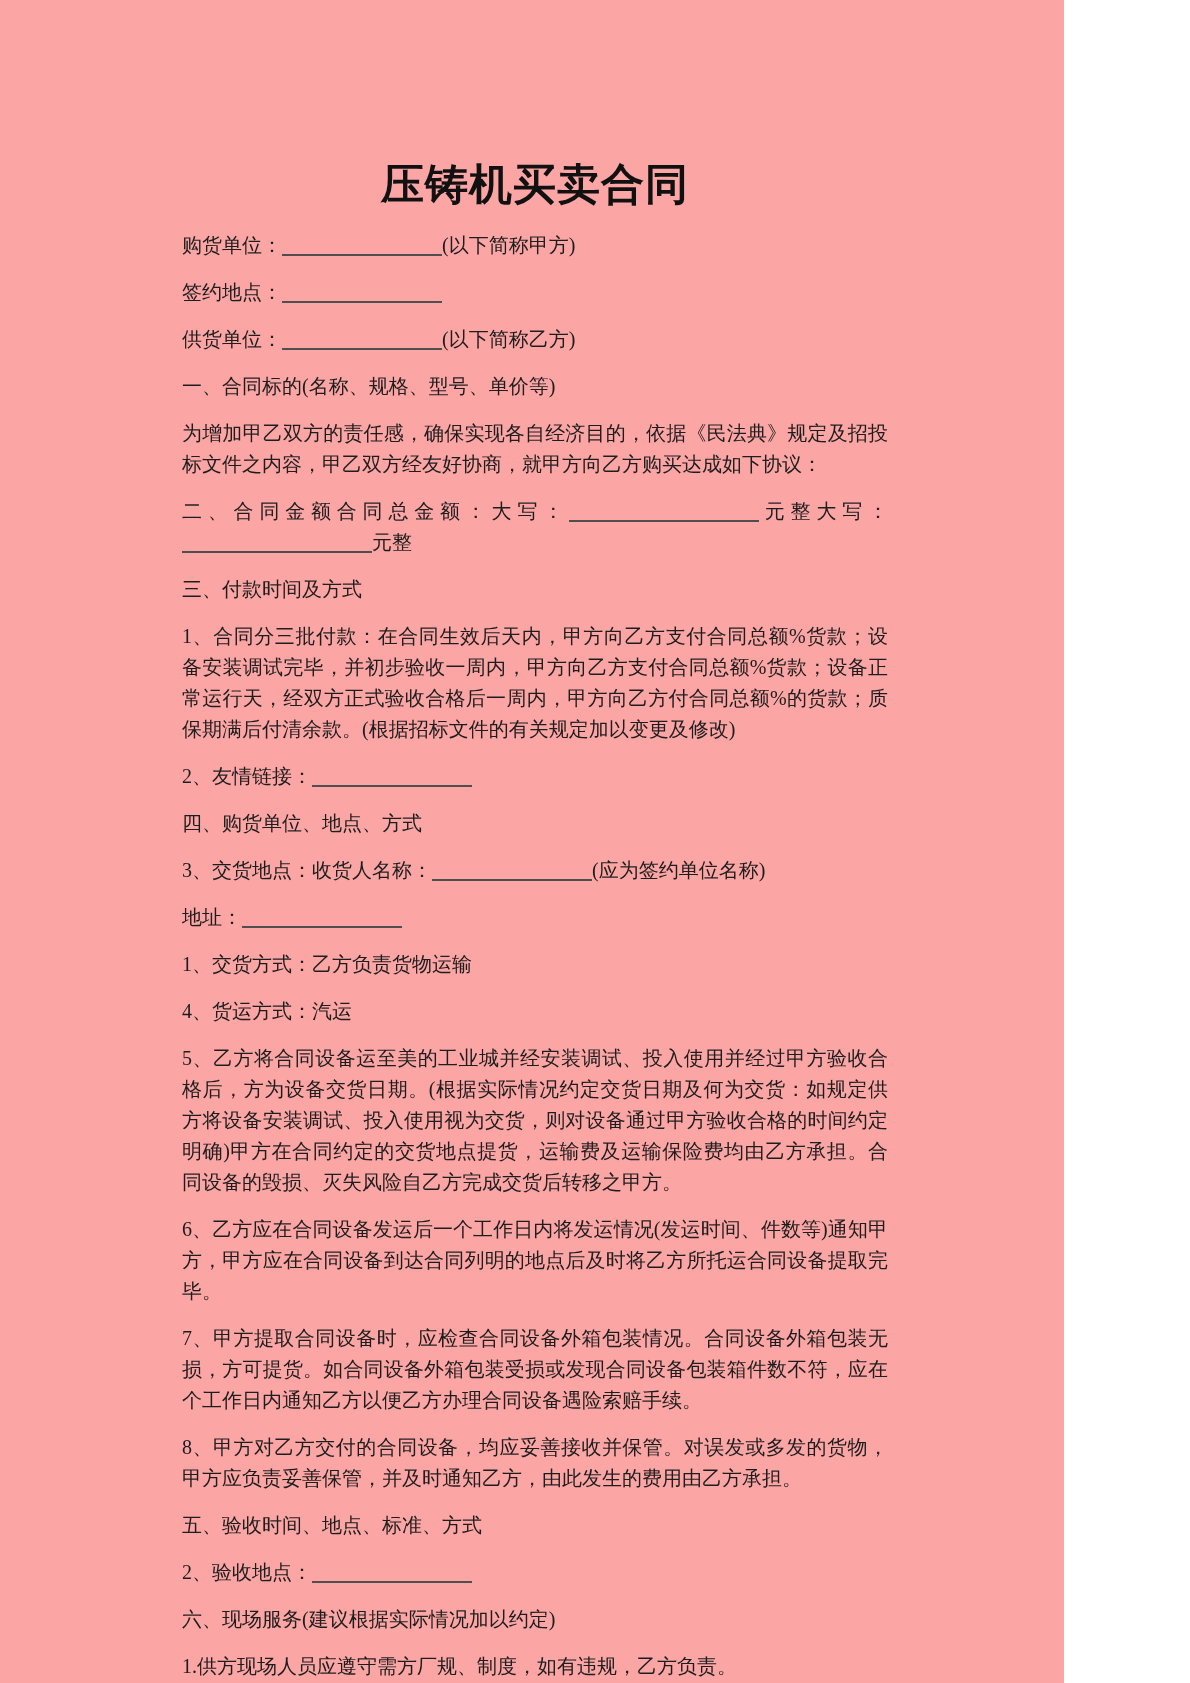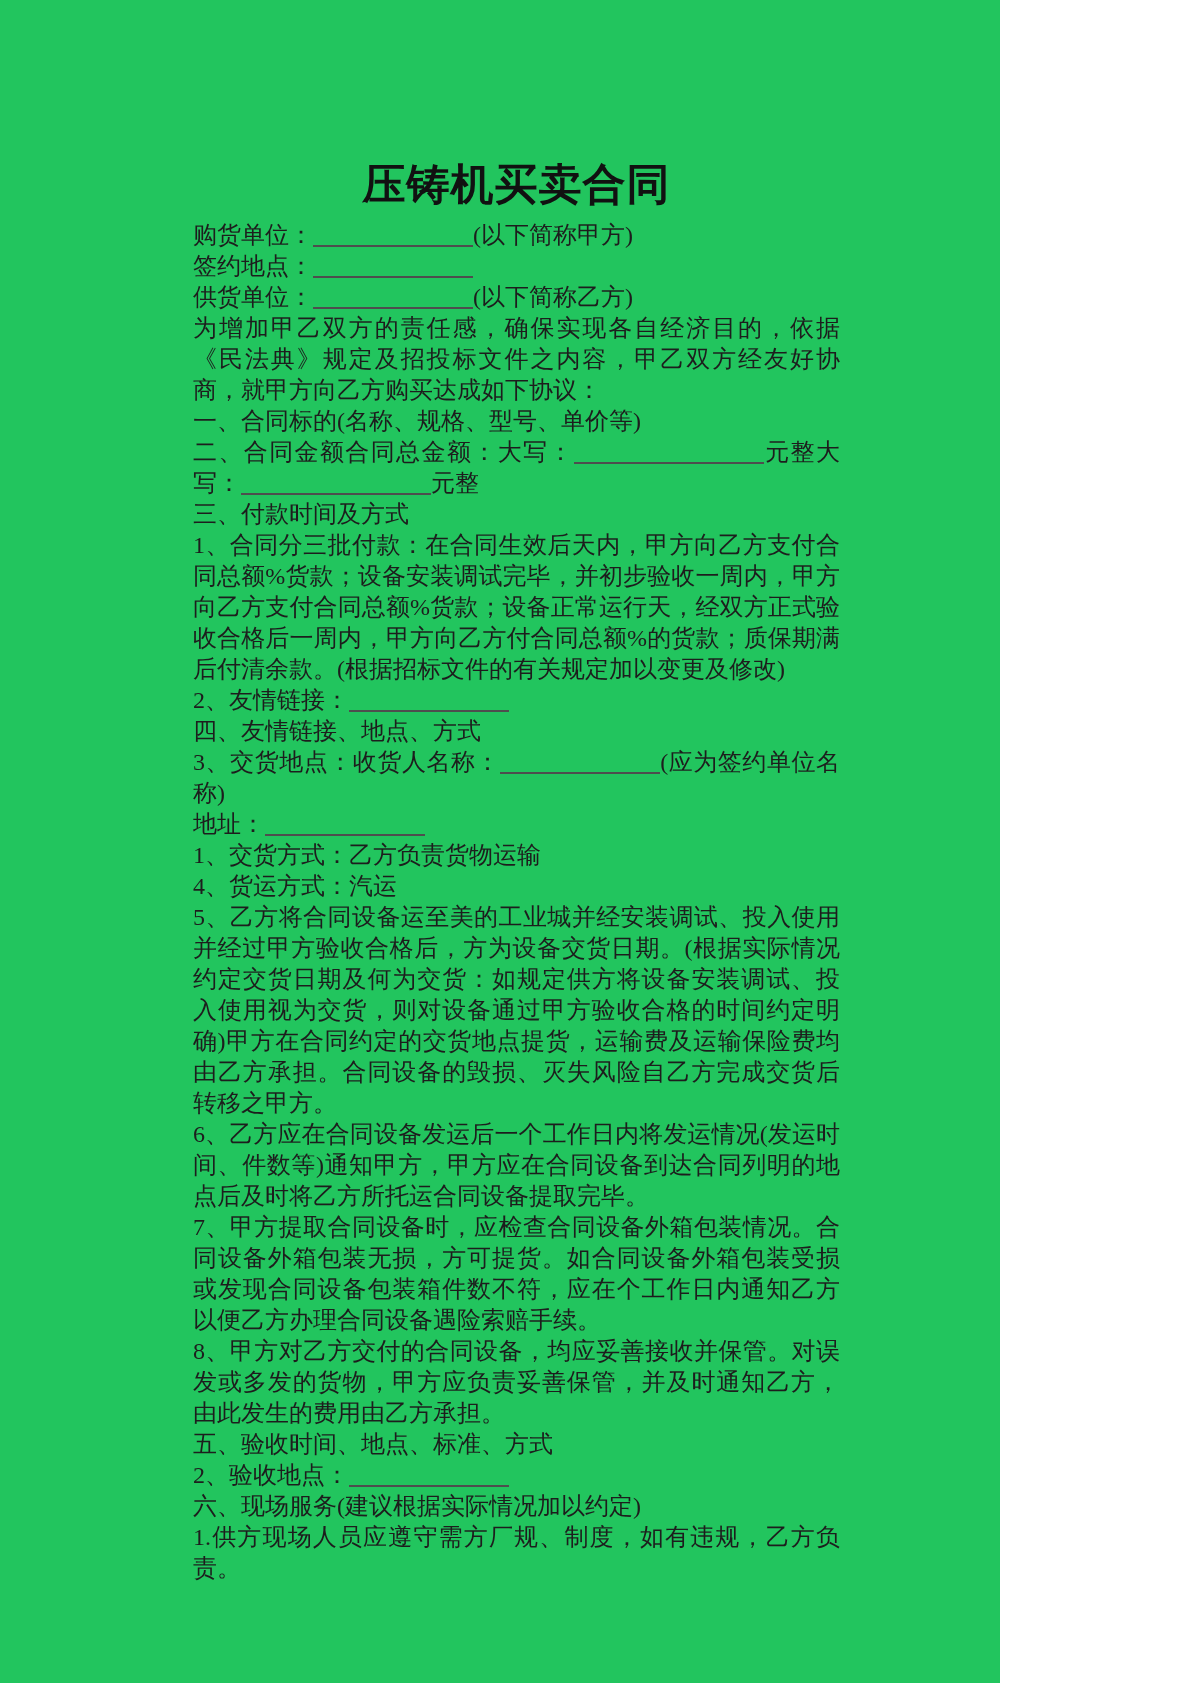--- a/index.html
+++ b/index.html
@@ -1,40 +1,39 @@
 <!DOCTYPE html>
 <html><head>
 <meta charset="utf-8">
 <style>
   html, body { margin: 0; padding: 0; background: #ffffff; }
   .page {
     position: relative;
-    width: 973px;
+    width: 1064px;
     height: 1683px;
-    background: #22c55e;
+    background: #fca5a5;
     overflow: hidden;
     font-family: "Liberation Serif", "DejaVu Serif", serif;
     color: #1d1d1d;
-    padding-left: 27px;
   }
   .content {
     padding: 156px 160px 0 166px; 
   }
   .doc-title {
     margin: 0 0 6px 0;
     font-size: 43px;
     line-height: 58px;
     font-weight: bold;
     text-align: center;
     color: #111111;
     letter-spacing: 1px;
   }
   .para {
-    margin: 0;
-    font-size: 24px;
+    margin: 16px;
+    font-size: 20px;
     line-height: 31px;
     text-align: justify;
     word-break: break-all;
   }
   .blank {
     display: inline-block;
     width: 160px;
     height: 0;
     border-bottom: 2px solid #4e4e4e;
     transform: translateY(4px);
@@ -44,27 +43,27 @@
 </head>
 <body>
 
 <div class="page">
   <div class="content">
     <h1 class="doc-title">压铸机买卖合同</h1>
     <div>
         <p class="para"><span>购货单位：</span><span class="blank" style="border-bottom-color: rgb(78, 78, 78);"></span><span>(以下简称甲方)</span></p>
         <p class="para"><span>签约地点：</span><span class="blank" style="border-bottom-color: rgb(78, 78, 78);"></span></p>
         <p class="para"><span>供货单位：</span><span class="blank" style="border-bottom-color: rgb(78, 78, 78);"></span><span>(以下简称乙方)</span></p>
+        <p class="para"><span>一、合同标的(名称、规格、型号、单价等)</span></p>
         <p class="para"><span>为增加甲乙双方的责任感，确保实现各自经济目的，依据《民法典》规定及招投标文件之内容，甲乙双方经友好协商，就甲方向乙方购买达成如下协议：</span></p>
-        <p class="para"><span>一、合同标的(名称、规格、型号、单价等)</span></p>
         <p class="para"><span>二、合同金额合同总金额：大写：</span><span class="blank wide" style="border-bottom-color: rgb(78, 78, 78);"></span><span>元整大写：</span><span class="blank wide" style="border-bottom-color: rgb(78, 78, 78);"></span><span>元整</span></p>
         <p class="para"><span>三、付款时间及方式</span></p>
         <p class="para"><span>1、合同分三批付款：在合同生效后天内，甲方向乙方支付合同总额%货款；设备安装调试完毕，并初步验收一周内，甲方向乙方支付合同总额%货款；设备正常运行天，经双方正式验收合格后一周内，甲方向乙方付合同总额%的货款；质保期满后付清余款。(根据招标文件的有关规定加以变更及修改)</span></p>
         <p class="para"><span>2、友情链接：</span><span class="blank" style="border-bottom-color: rgb(78, 78, 78);"></span></p>
-        <p class="para"><span>四、友情链接、地点、方式</span></p>
+        <p class="para"><span>四、购货单位、地点、方式</span></p>
         <p class="para"><span>3、交货地点：收货人名称：</span><span class="blank" style="border-bottom-color: rgb(78, 78, 78);"></span><span>(应为签约单位名称)</span></p>
         <p class="para"><span>地址：</span><span class="blank" style="border-bottom-color: rgb(78, 78, 78);"></span></p>
         <p class="para"><span>1、交货方式：乙方负责货物运输</span></p>
         <p class="para"><span>4、货运方式：汽运</span></p>
         <p class="para"><span>5、乙方将合同设备运至美的工业城并经安装调试、投入使用并经过甲方验收合格后，方为设备交货日期。(根据实际情况约定交货日期及何为交货：如规定供方将设备安装调试、投入使用视为交货，则对设备通过甲方验收合格的时间约定明确)甲方在合同约定的交货地点提货，运输费及运输保险费均由乙方承担。合同设备的毁损、灭失风险自乙方完成交货后转移之甲方。</span></p>
         <p class="para"><span>6、乙方应在合同设备发运后一个工作日内将发运情况(发运时间、件数等)通知甲方，甲方应在合同设备到达合同列明的地点后及时将乙方所托运合同设备提取完毕。</span></p>
         <p class="para"><span>7、甲方提取合同设备时，应检查合同设备外箱包装情况。合同设备外箱包装无损，方可提货。如合同设备外箱包装受损或发现合同设备包装箱件数不符，应在个工作日内通知乙方以便乙方办理合同设备遇险索赔手续。</span></p>
         <p class="para"><span>8、甲方对乙方交付的合同设备，均应妥善接收并保管。对误发或多发的货物，甲方应负责妥善保管，并及时通知乙方，由此发生的费用由乙方承担。</span></p>
         <p class="para"><span>五、验收时间、地点、标准、方式</span></p>
         <p class="para"><span>2、验收地点：</span><span class="blank" style="border-bottom-color: rgb(78, 78, 78);"></span></p>

